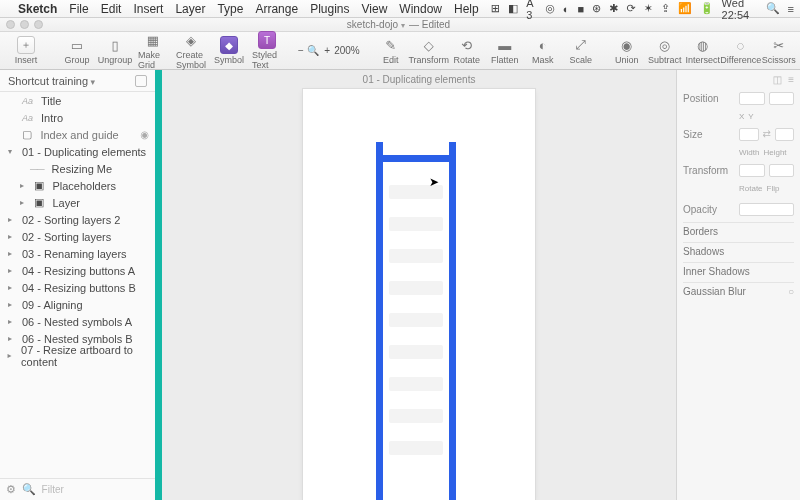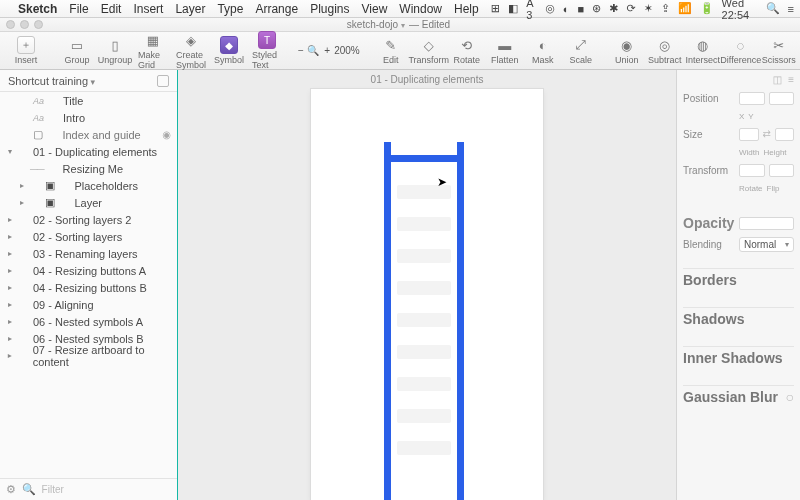--- a/index.html
+++ b/index.html
@@ -27,26 +27,26 @@
 .tbtn.wbtn { min-width:40px; }
 .tsep { width:1px; height:28px; background:#d6d6d6; }
 .zoombox { display:flex; align-items:center; gap:4px; color:#555; font-size:10px; }
 .zoombox .zval{ font-size:10px; }
 .toolbar .spacer { flex:1; }
 
 
 .main { display: flex; height: calc(500px - 18px - 14px - 38px); }
 
 
-.sidebar { width: 178px; background: #fafafa; border-right: 1px solid #14b8a6; display:flex; flex-direction:column; }
+.sidebar { width: 162px; background: #fafafa; border-right: 7px solid #14b8a6; display:flex; flex-direction:column; }
 .sb-hdr { height: 22px; border-bottom:1px solid #e3e3e3; display:flex; align-items:center; padding:0 8px; font-size:11px; color:#555; justify-content:space-between; }
 .sb-hdr .dd::after{content:" ▾"; color:#888; font-size:9px;}
 .sb-hdr .sq { width:12px; height:12px; border:1px solid #bbb; border-radius:2px; }
 .layers { flex:1; overflow:auto; }
-.row { height: 17px; display:flex; align-items:center; padding-left:6px; font-size:11px; color:#4a4a4a; gap:19px; }
+.row { height: 17px; display:flex; align-items:center; padding-left:6px; font-size:11px; color:#4a4a4a; gap:8px; }
 .row .tri { width:8px; font-size:8px; color:#8a8a8a; display:inline-block; text-align:center;}
 .row .aa { font-size:9px; color:#aaa; font-style:italic; }
 .row.page { color:#777; }
 .row .eye { margin-left:auto; margin-right:6px; font-size:10px; color:#aaa; }
 .row.ind1 { padding-left: 18px; }
 .row.ind2 { padding-left: 30px; }
 .row .dash { color:#bbb; letter-spacing:-1px; }
 .sb-ft { height:22px; border-top:1px solid #e3e3e3; display:flex; align-items:center; padding:0 6px; gap:6px; }
 .sb-ft .sico { color:#999; font-size:11px; }
 .sb-ft input { flex:1; border:none; background:transparent; font-size:10px; color:#666; }
@@ -66,21 +66,21 @@
 
 .inspector { width: 124px; background:#f6f6f6; border-left:1px solid #d5d5d5; padding:4px 6px; display:flex; flex-direction:column; gap:2px; font-size:10px; color:#666; }
 .irow { min-height:16px; display:flex; align-items:center; gap:12px; }
 .irow .lab { width:44px; color:#888; }
 .irow .pair { flex:1; display:flex; gap:4px; }
 .nbox { flex:1; height:13px; background:#fff; border:1px solid #d8d8d8; border-radius:2px; }
 .subl { display:flex; gap:4px; font-size:8px; color:#aaa; }
 .subl span { flex:1; text-align:center; }
 .sel { flex:1; height:15px; background:#fff; border:1px solid #d8d8d8; border-radius:3px; display:flex; align-items:center; padding:0 4px; justify-content:space-between; font-size:10px; color:#555;}
 .sel::after{content:"▾"; font-size:8px; color:#888;}
-.sect { font-size:14px; color:#777; padding:3px 0; border-top:1px solid #e4e4e4; margin-top:14px;font-weight:bold; }
+.sect { font-size:10px; color:#777; padding:3px 0; border-top:1px solid #e4e4e4; margin-top:0; }
 .sect.first{ border-top:none; }
 .ihead { height:14px; display:flex; justify-content:flex-end; gap:6px; color:#bbb; font-size:10px;}
 </style>
 </head>
 <body>
 
 <div class="menubar">
   <span class="apple"></span>
   <span class="m" style="font-weight:600">Sketch</span>
   <span class="m">File</span>
@@ -369,25 +369,19 @@
           <span>Rotate</span>
           <span>Flip</span>
         </div>
       </div>
     <div class="sect first">
         <div class="irow">
           <span class="lab">Opacity</span>
           <div class="nbox" style="flex:1"></div>
         </div>
       </div>
-    <div class="irow">
-        <span class="lab">Blending</span>
-        <div class="sel">
-          <span>Normal</span>
-        </div>
-      </div>
     <div class="sect">Borders</div>
     <div class="sect">Shadows</div>
     <div class="sect">Inner Shadows</div>
     <div class="sect"><span>Gaussian Blur</span><span style="float:right;color:#bbb">○</span></div>
   </div>
 
 </div>
 
 </body></html>

